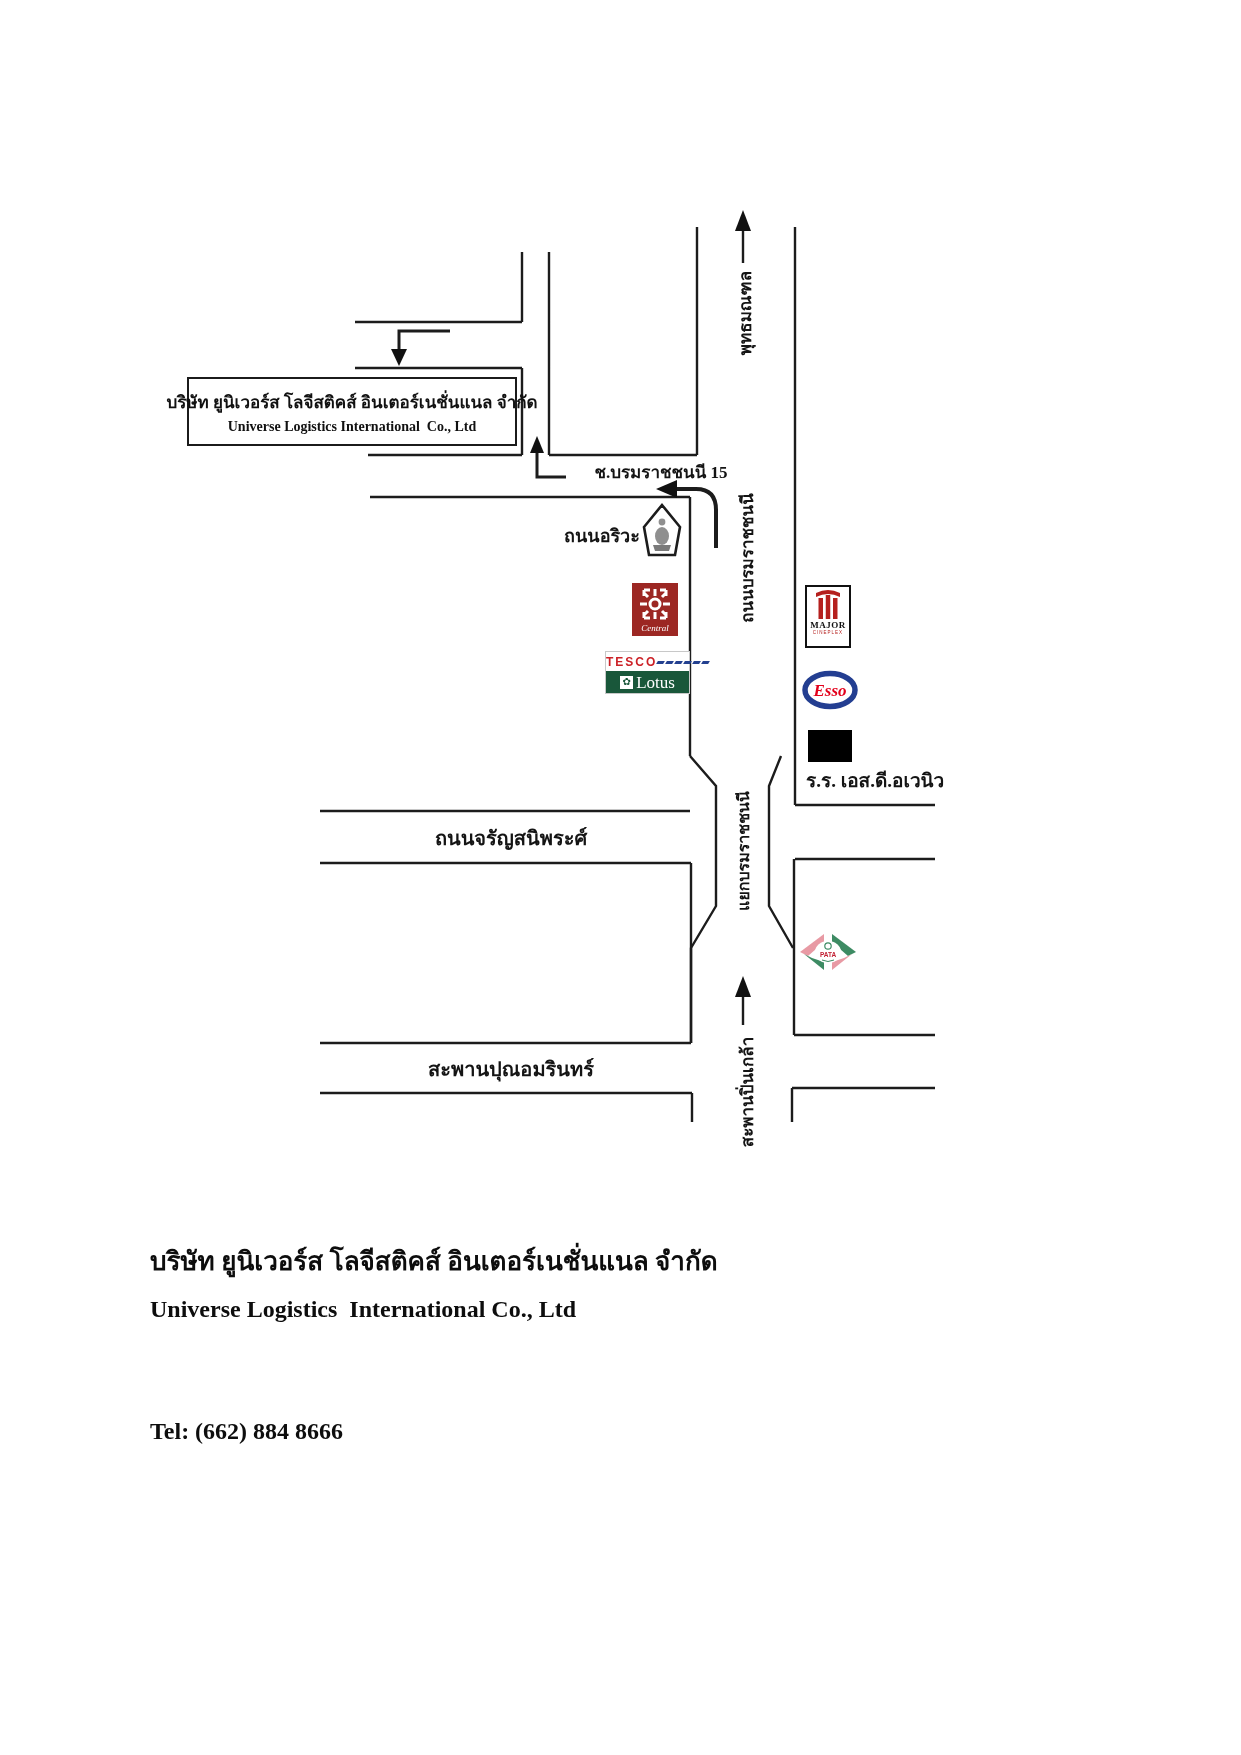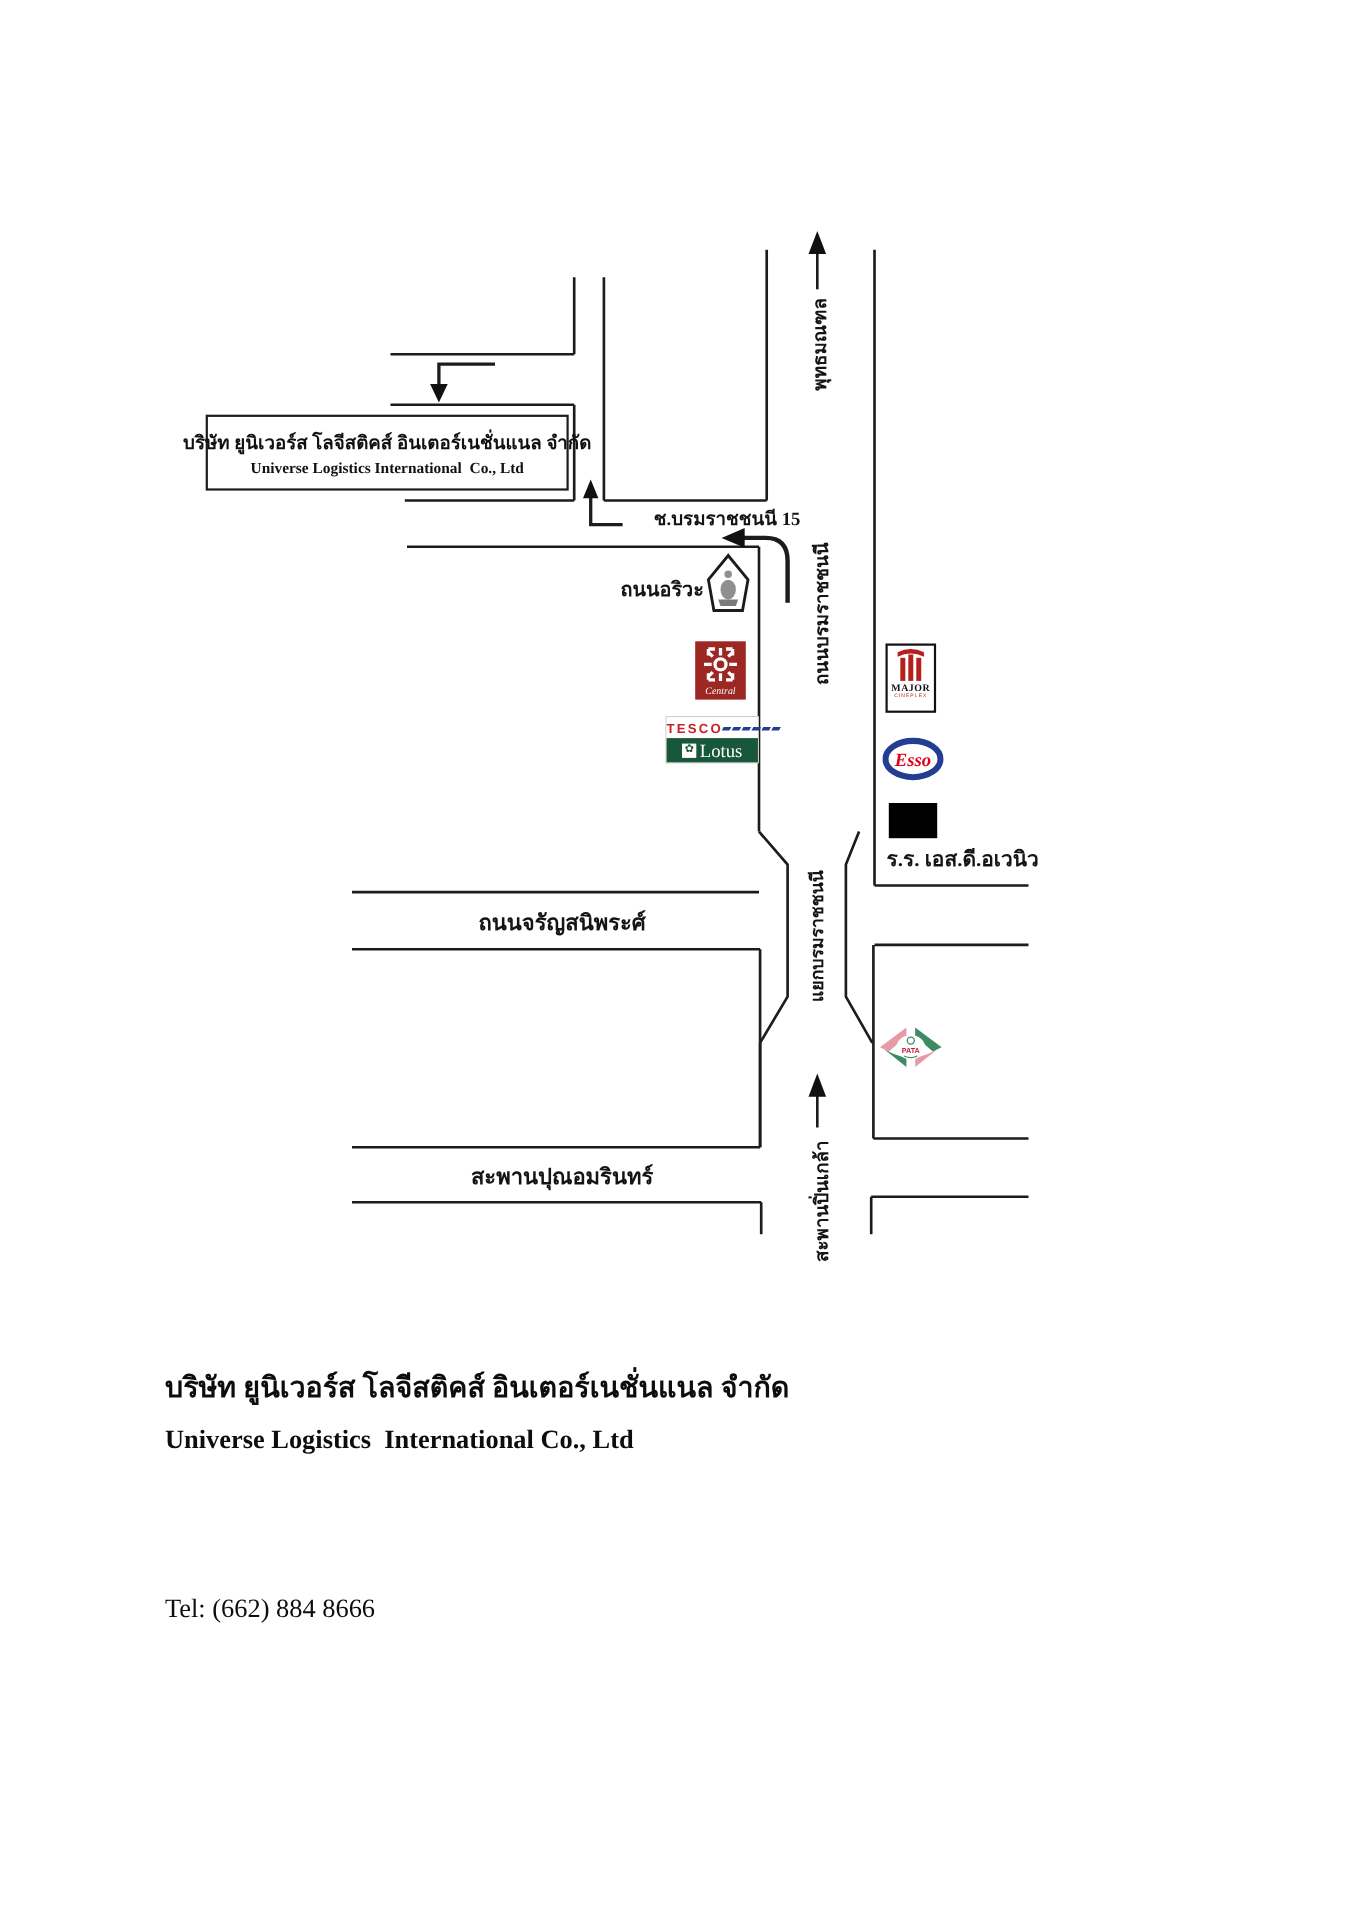--- a/index.html
+++ b/index.html
@@ -188,15 +188,15 @@
         <ellipse cx="30" cy="19" rx="13" ry="11" fill="#ffffff"></ellipse>
         <circle cx="30" cy="13" r="3.2" fill="none" stroke="var(--pata-green)" stroke-width="1.2"></circle>
       </g>
       <text x="30" y="24" text-anchor="middle" fill="#c22033" font-size="6.5" font-weight="bold" font-family="Liberation Sans, sans-serif">PATA</text>
       <path d="M24,27 Q30,30 36,27" stroke="var(--pata-green)" stroke-width="1" fill="none"></path>
     </svg>
   </div>
 
   <div class="footer-line f-th-bold" style="top:1240px;">บริษัท ยูนิเวอร์ส โลจีสติคส์ อินเตอร์เนชั่นแนล จำกัด</div>
   <div class="footer-line f-en-bold" style="top:1296px;">Universe Logistics  International Co., Ltd</div>
-  <div class="footer-line f-reg" style="top:1450px;">Tel: (662) 884 8666</div>
+  <div class="footer-line f-reg" style="top:1418px;font-weight:bold;">Tel: (662) 884 8666</div>
 
 </div>
 
 </body></html>

